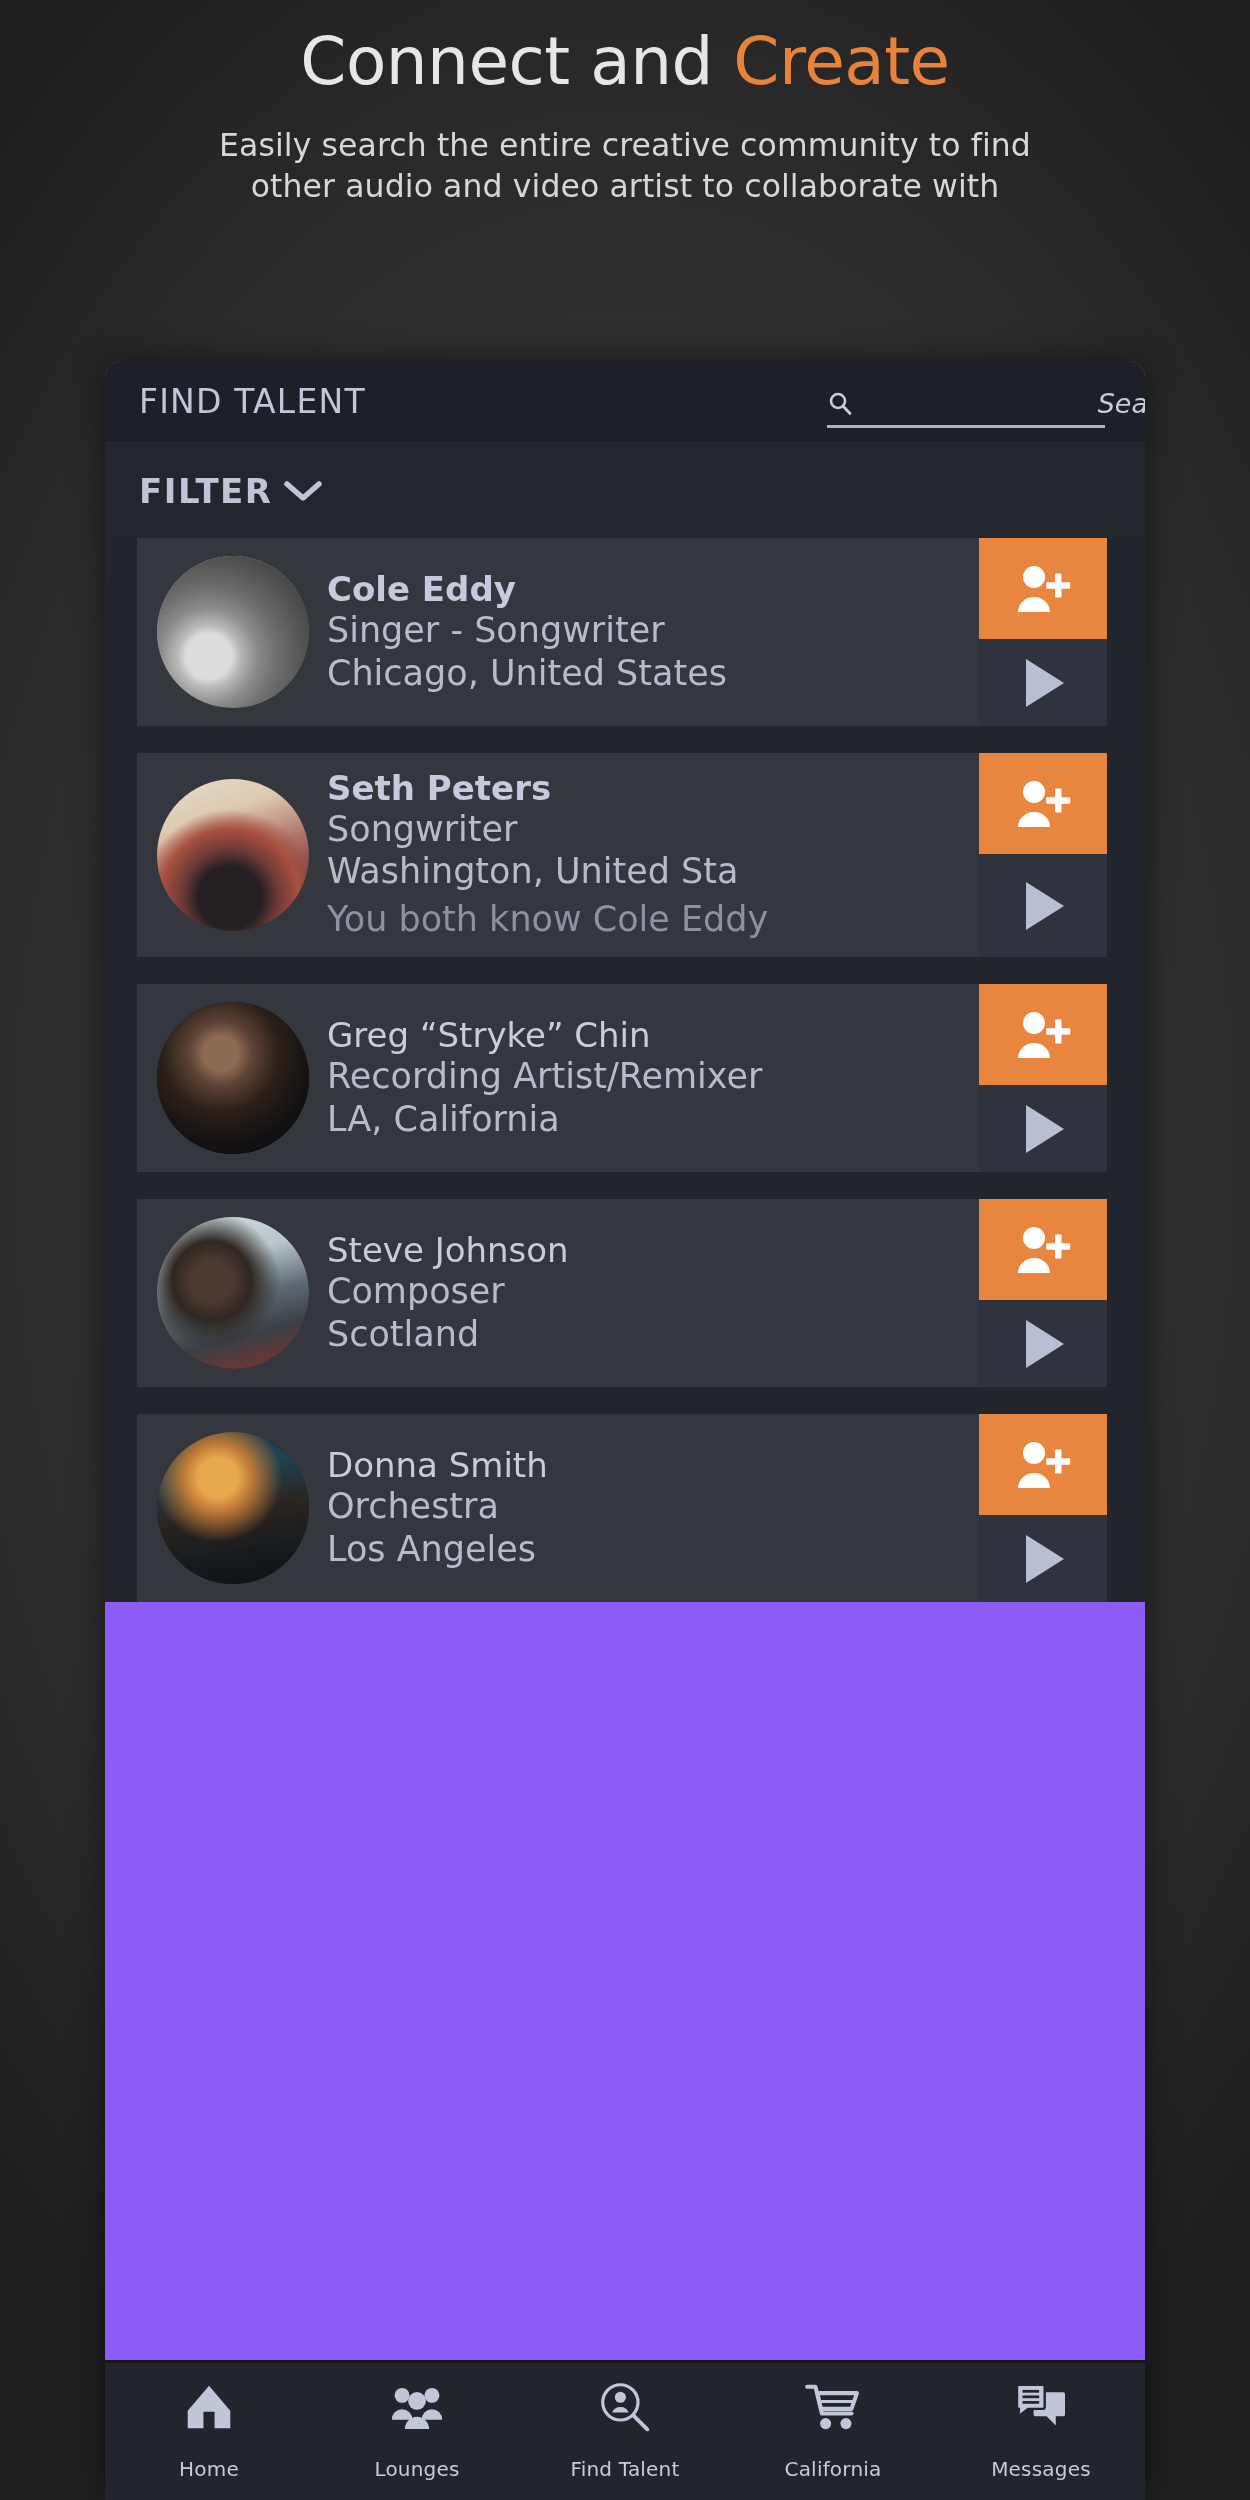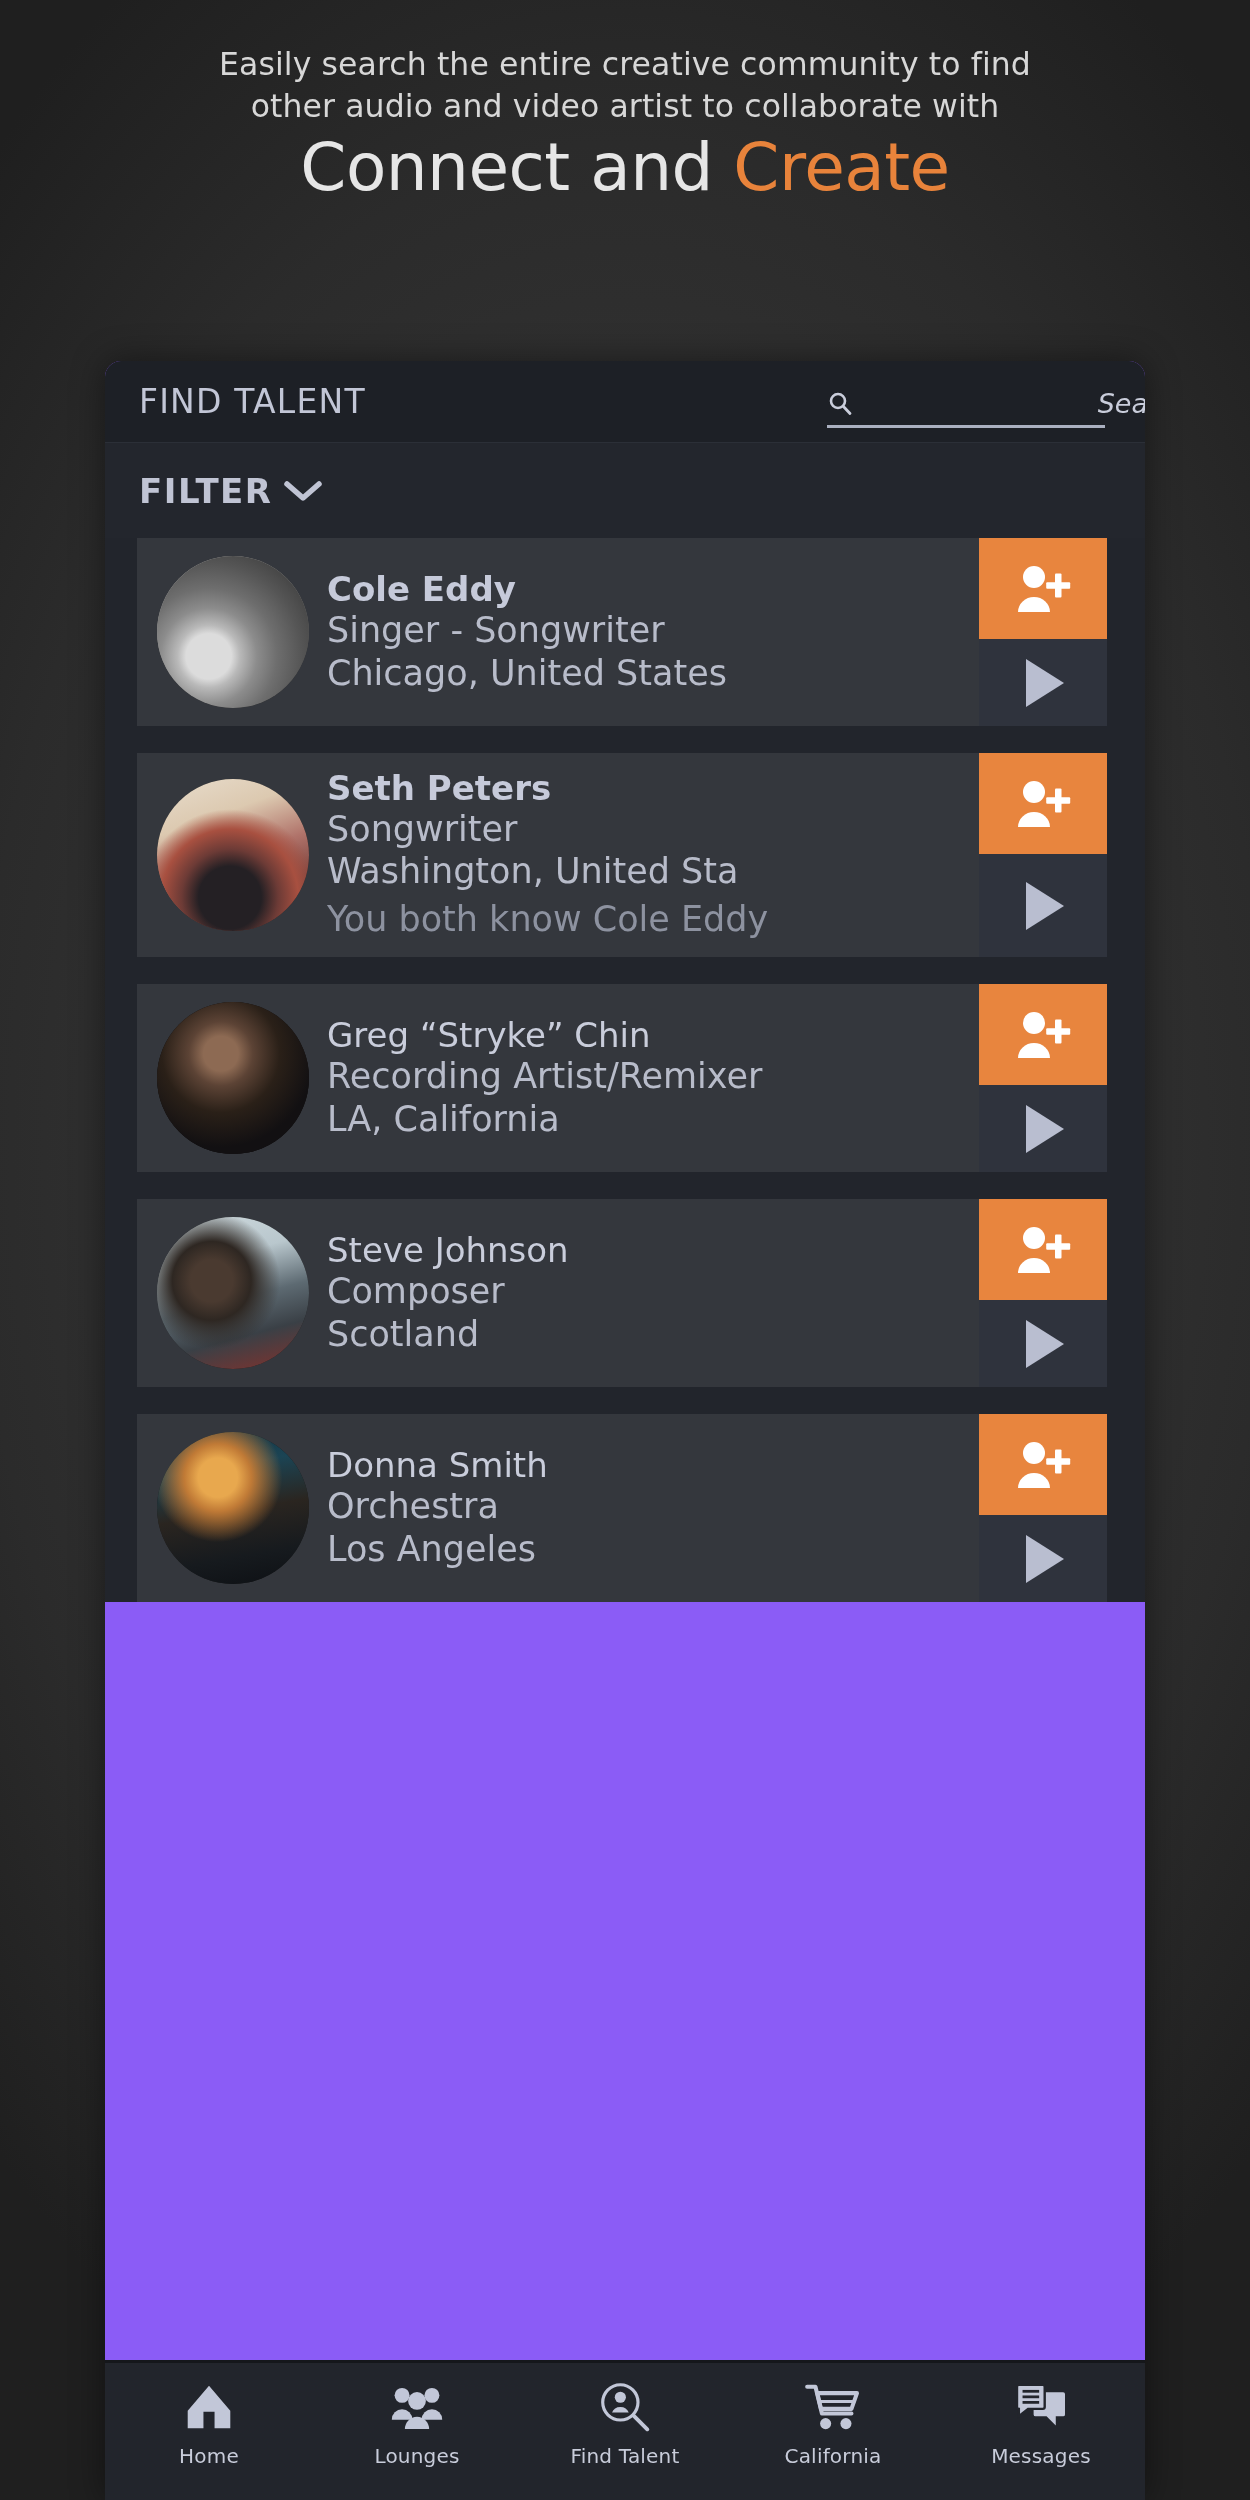--- a/index.html
+++ b/index.html
@@ -216,42 +216,42 @@
     border-top: 3px solid #15171b;
     display: flex;
     align-items: flex-start;
     padding-top: 16px;
   }
   .nav-item {
     flex: 1 1 0;
     display: flex;
     flex-direction: column;
     align-items: center;
-    gap: 9px;
+    gap: 22px;
   }
   .nav-ico { height: 56px; display: flex; align-items: center; justify-content: center; }
   .nav-label {
     font-size: 20px;
     color: #c8ccda;
     letter-spacing: 0.2px;
   }
 
   svg { display: block; }
 </style>
 </head>
 <body>
 
 <div id="page-bg"></div>
 
 <div id="hero">
+  <div id="hero-title"><span>Connect and </span><span class="accent">Create</span></div>
   <div id="hero-sub">
     <span class="l">Easily search the entire creative community to find</span>
     <span class="l">other audio and video artist to collaborate with</span>
   </div>
-  <div id="hero-title"><span>Connect and </span><span class="accent">Create</span></div>
 </div>
 
 <div id="phone">
 
   <div id="app-header">
     <div id="app-title">FIND TALENT</div>
 
     <div id="search-wrap">
       <span id="search-icon">
         <svg viewBox="0 0 26 26" width="26" height="26">

